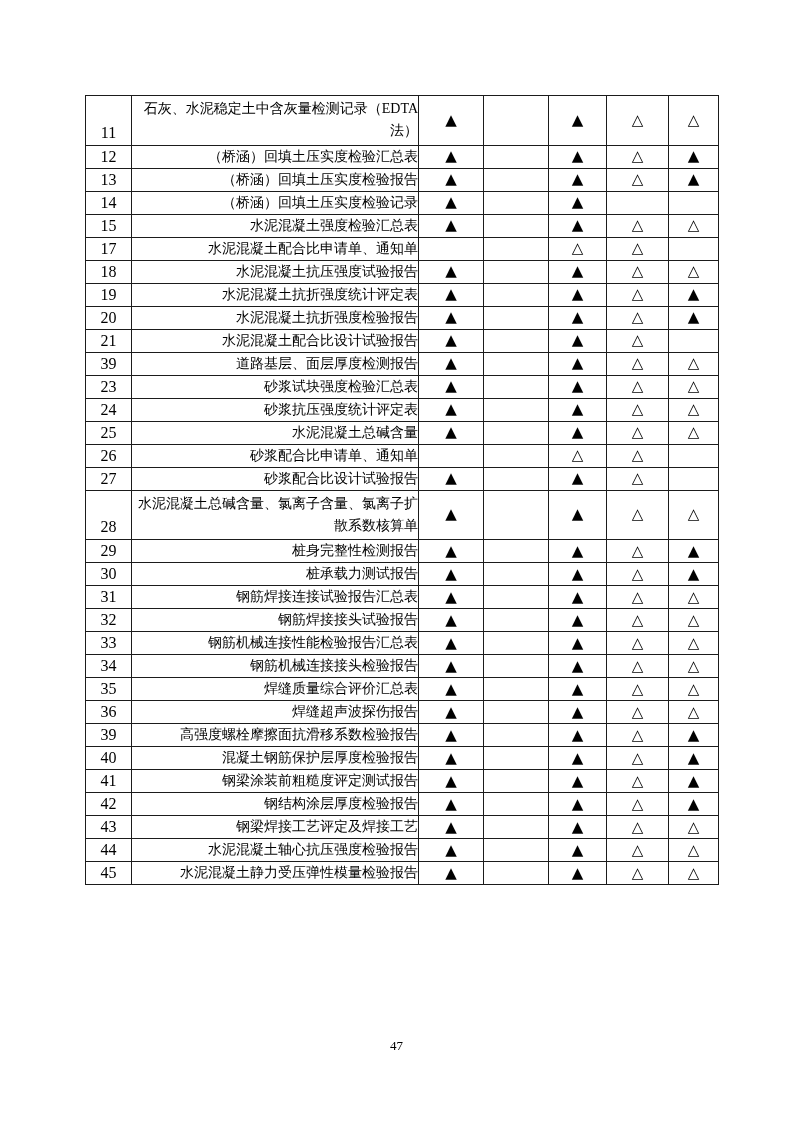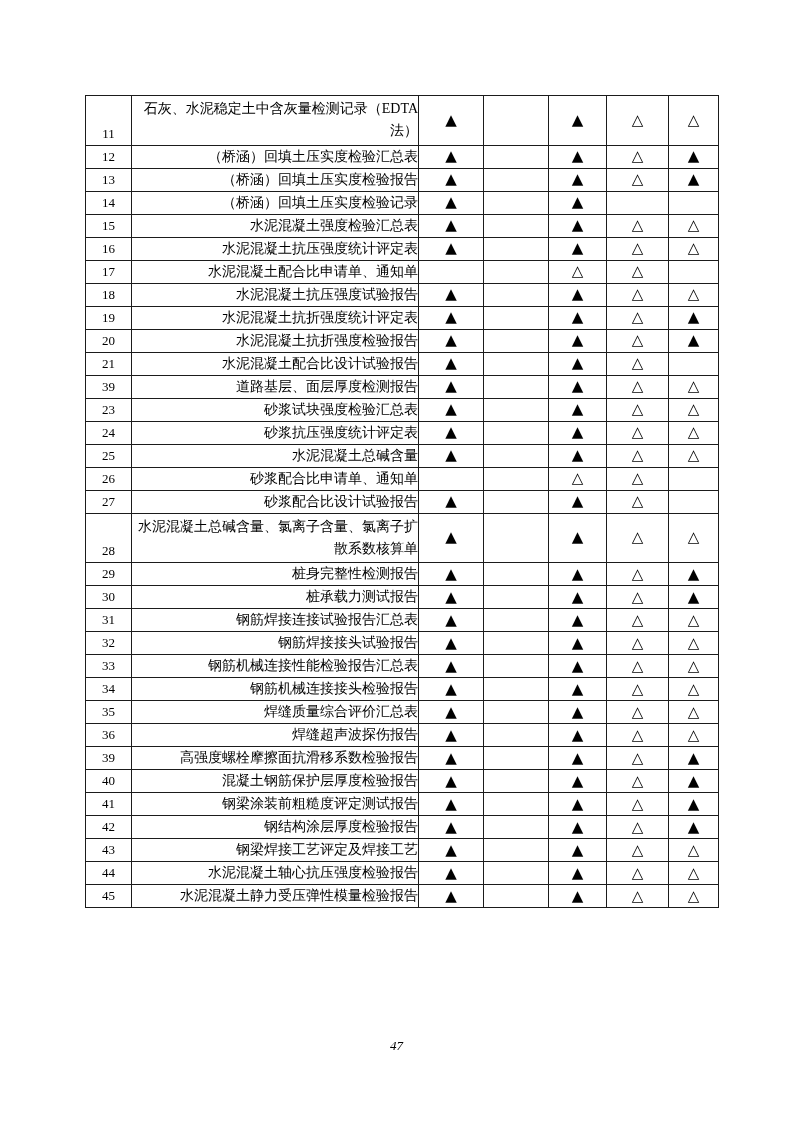--- a/index.html
+++ b/index.html
@@ -27,21 +27,21 @@
   table.doc-table td {
     border: 1px solid #1b1b1b;
     padding: 0;
     vertical-align: middle;
     overflow: hidden;
   }
   tr.row-single { height: 16px; }
   tr.row-tall   { height: 49.5px; }
   td.cell-num {
     text-align: center;
-    font-size: 13px;
+    font-size: 16px;
   }
   tr.row-tall td.cell-num {
     vertical-align: bottom;
     padding-bottom: 3px;
   }
   td.cell-desc {
     text-align: right;
     font-size: 14px;
     line-height: 22px;
     padding: 1px 6px 1px 12px;
@@ -52,21 +52,20 @@
     font-family: "DejaVu Sans", "Liberation Sans", sans-serif;
     line-height: 1;
   }
   .page-number {
     position: absolute;
     top: 1038px;
     left: 0;
     width: 100%;
     text-align: center;
     font-size: 13px;
-    font-style: italic;
   }
 </style>
 </head>
 <body>
 
 <div class="page">
 
   <table class="doc-table">
     <colgroup>
       <col style="width:46px">
@@ -117,29 +116,20 @@
         <tr class="row-single">
       <td class="cell-num">15</td>
       <td class="cell-desc">水泥混凝土强度检验汇总表</td>
       <td class="cell-sym"><span>▲</span></td>
       <td class="cell-sym"><span></span></td>
       <td class="cell-sym"><span>▲</span></td>
       <td class="cell-sym"><span>△</span></td>
       <td class="cell-sym"><span>△</span></td>
     </tr>
         <tr class="row-single">
-      <td class="cell-num">16</td>
-      <td class="cell-desc">水泥混凝土抗压强度统计评定表</td>
-      <td class="cell-sym"><span>▲</span></td>
-      <td class="cell-sym"><span></span></td>
-      <td class="cell-sym"><span>▲</span></td>
-      <td class="cell-sym"><span>△</span></td>
-      <td class="cell-sym"><span>△</span></td>
-    </tr>
-        <tr class="row-single">
       <td class="cell-num">17</td>
       <td class="cell-desc">水泥混凝土配合比申请单、通知单</td>
       <td class="cell-sym"><span></span></td>
       <td class="cell-sym"><span></span></td>
       <td class="cell-sym"><span>△</span></td>
       <td class="cell-sym"><span>△</span></td>
       <td class="cell-sym"><span></span></td>
     </tr>
         <tr class="row-single">
       <td class="cell-num">18</td>

